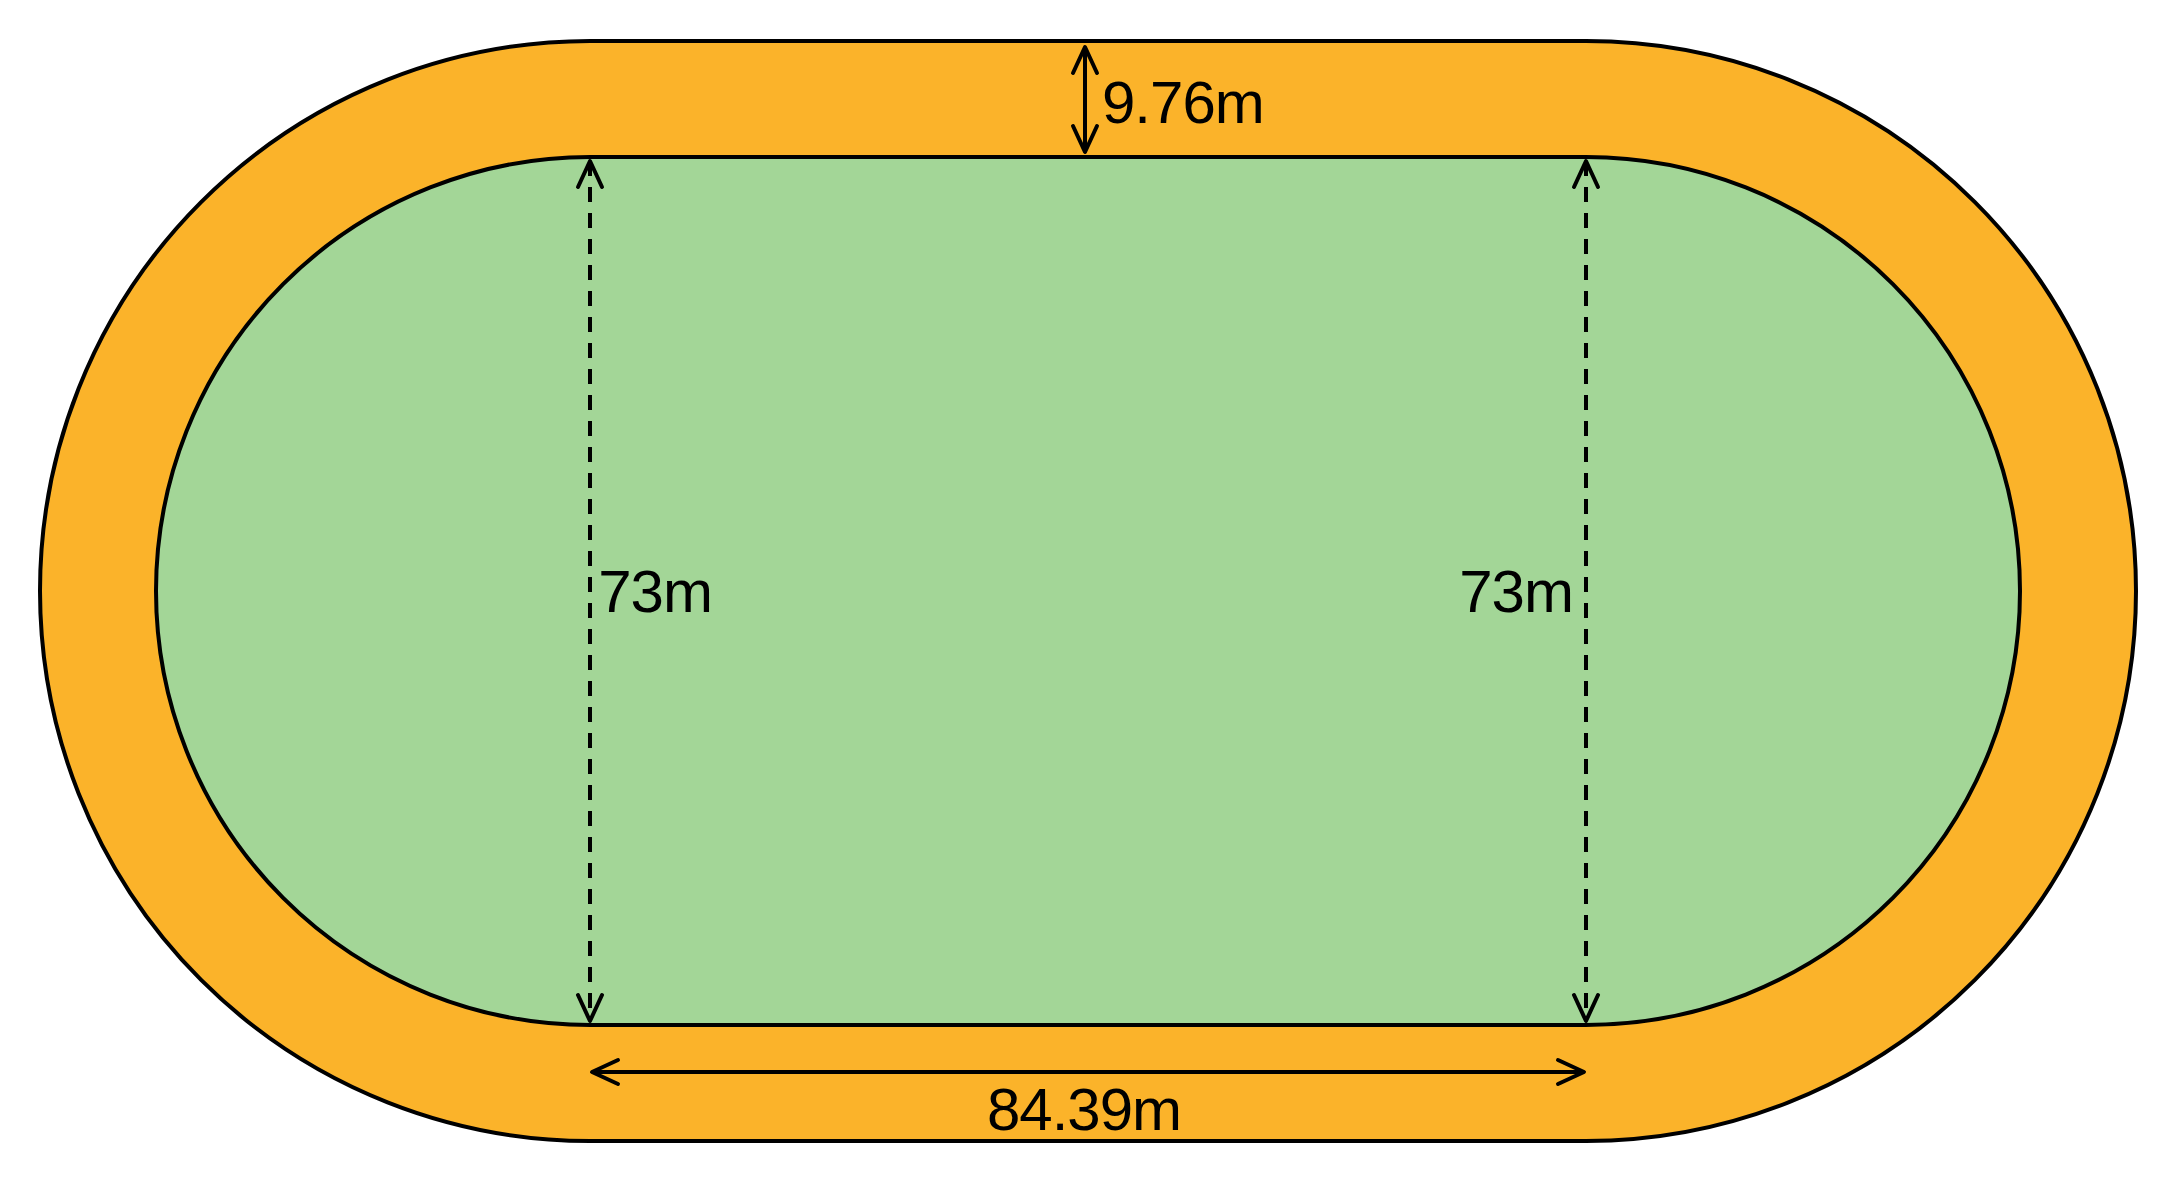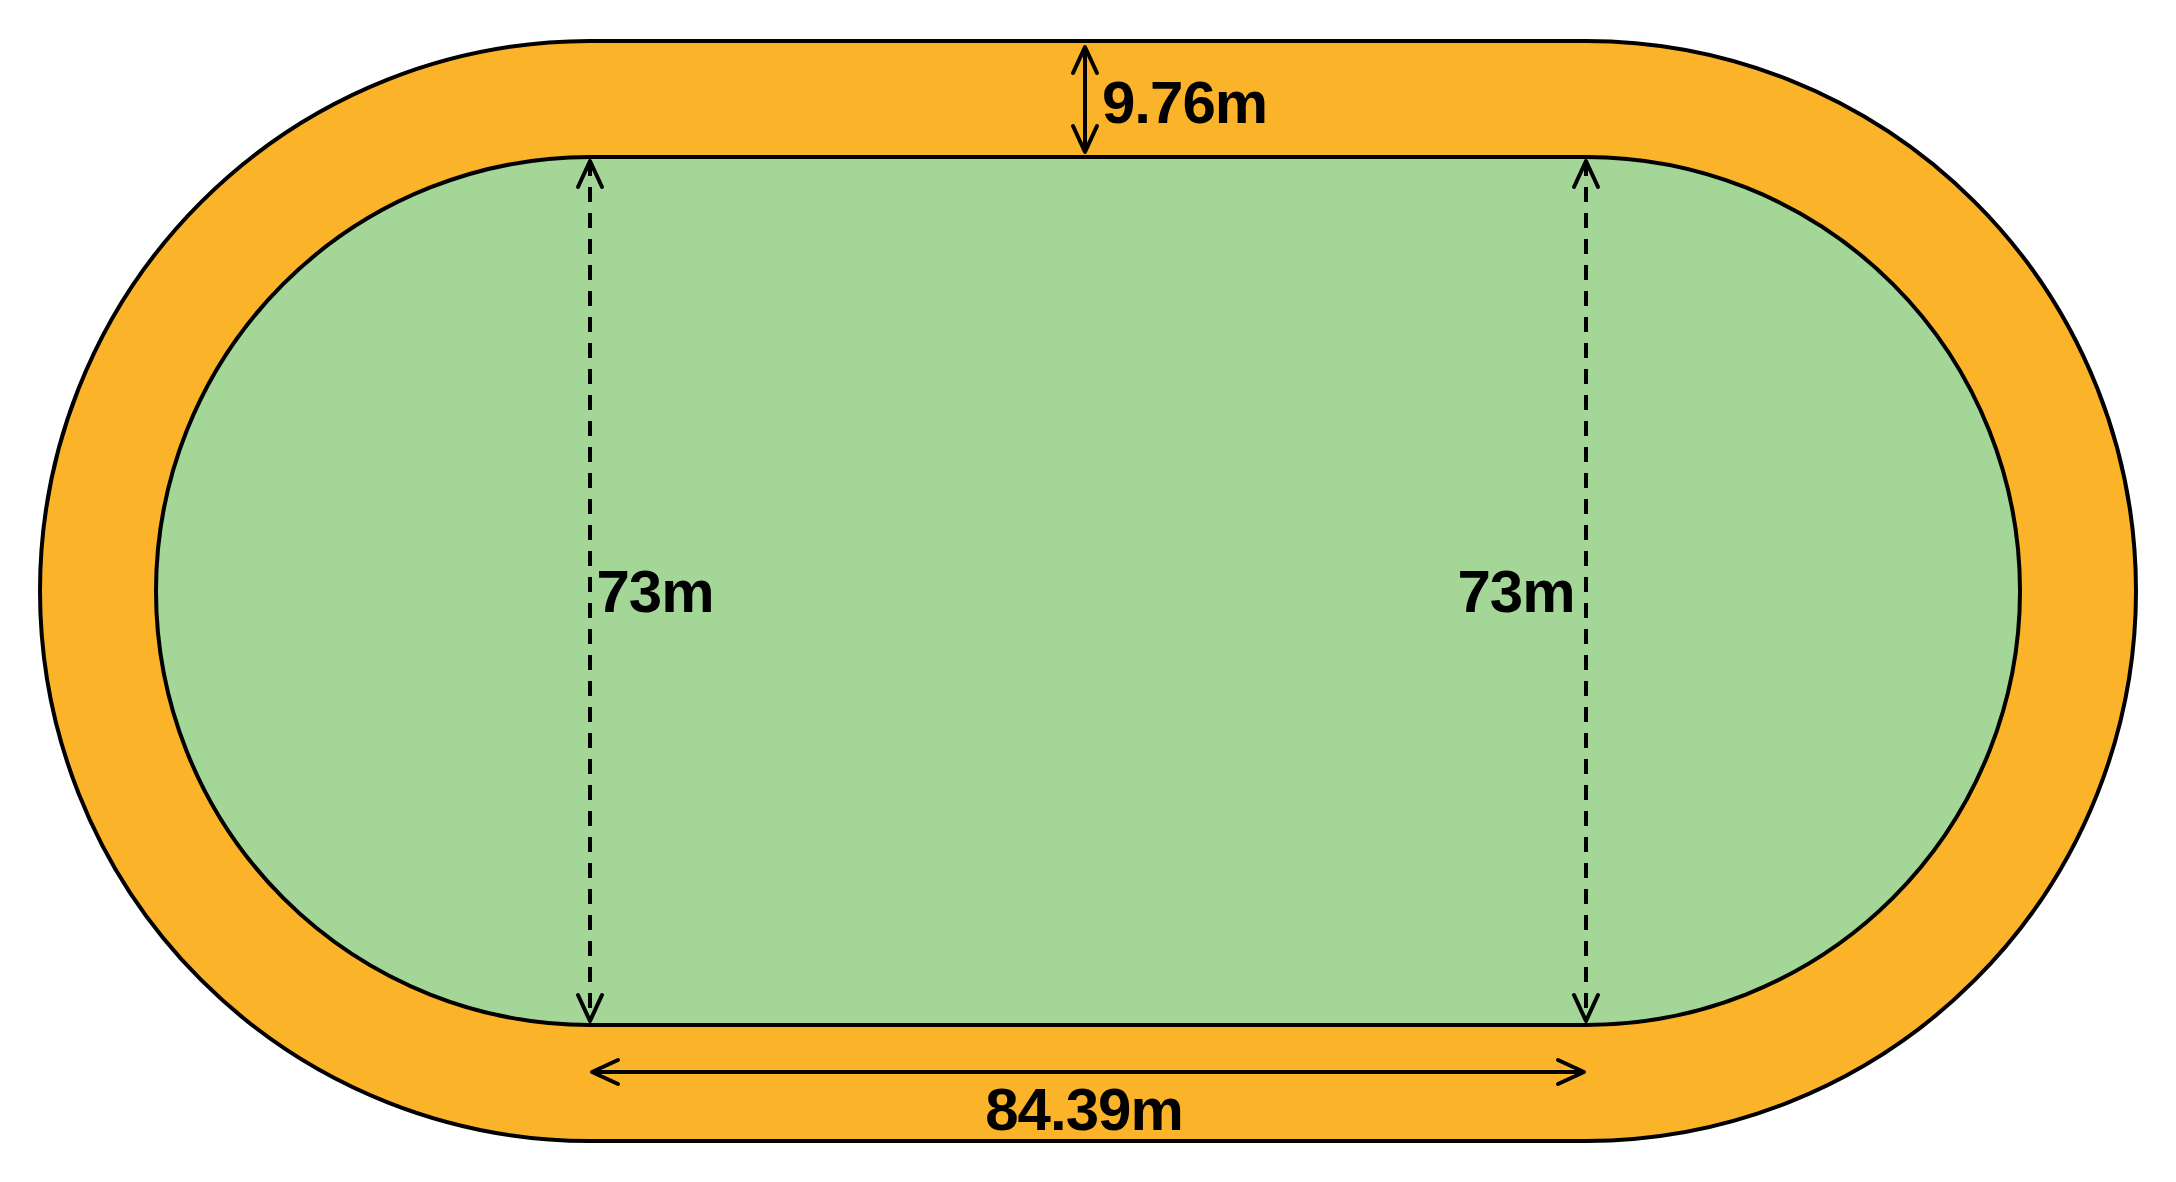--- a/index.html
+++ b/index.html
@@ -6,21 +6,20 @@
     margin: 0;
     padding: 0;
     background: #ffffff;
   }
   .stage {
     position: relative;
     width: 2176px;
     height: 1182px;
     background: #ffffff;
     overflow: hidden;
-    font-weight: bold;
   }
   .stage svg {
     display: block;
     width: 2176px;
     height: 1182px;
   }
   text.dim-label {
     font-family: "Liberation Sans", sans-serif;
     font-size: 60px;
     letter-spacing: -1px;

